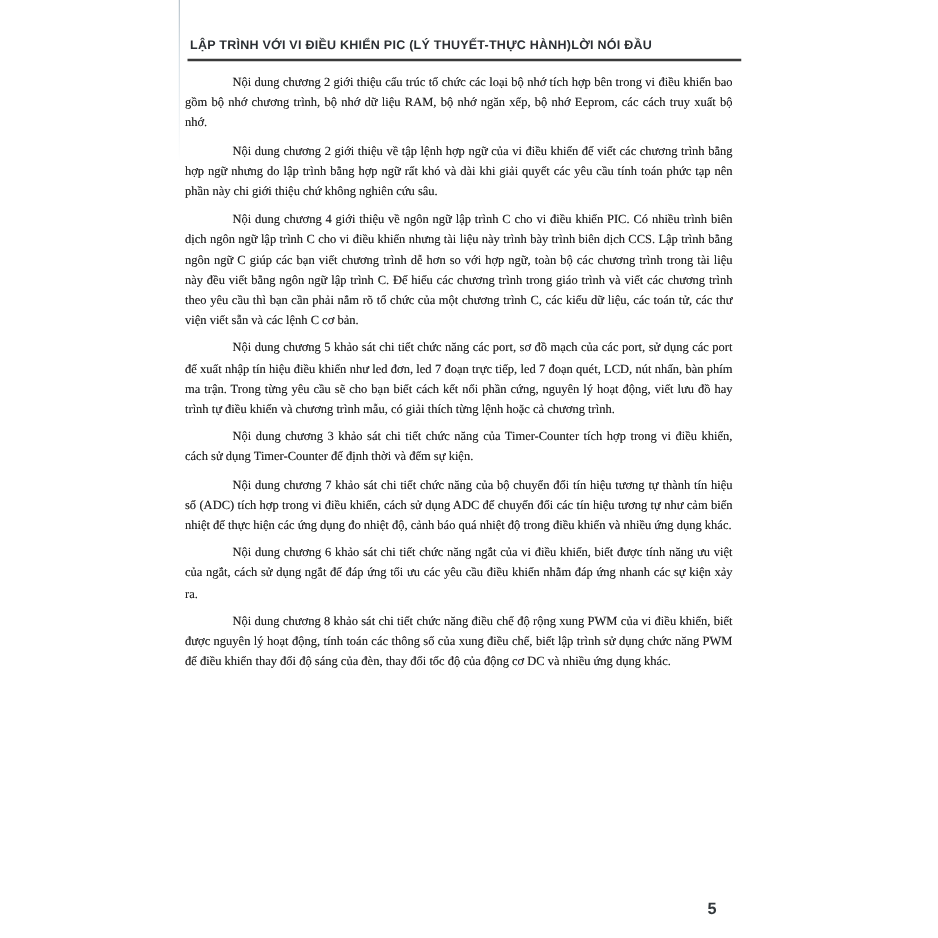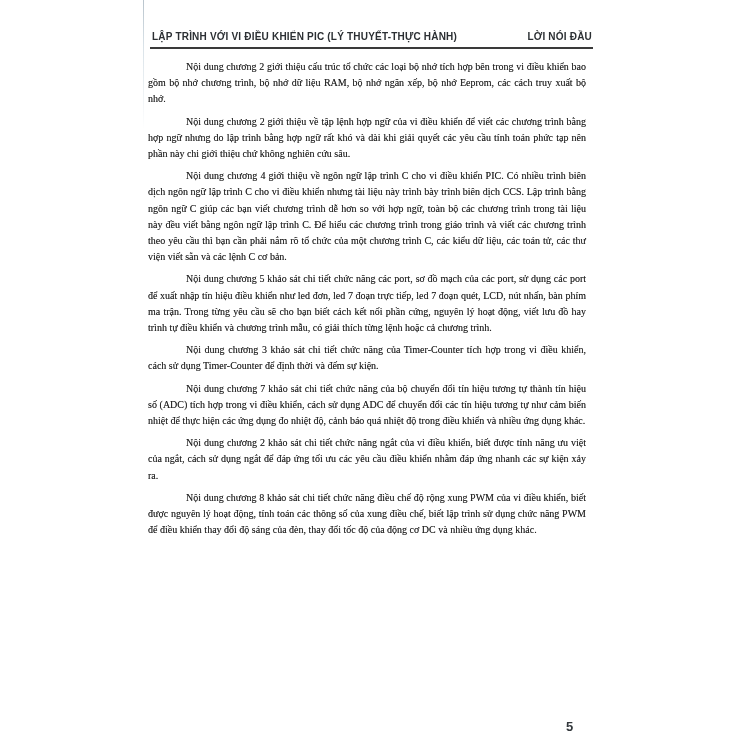--- a/index.html
+++ b/index.html
@@ -23,21 +23,21 @@
     position: absolute;
     left: 143px; top: 0;
     width: 1px; height: 130px;
     background: linear-gradient(to bottom, #b9c4cc 0%, #d9e2e8 35%, rgba(222,230,236,0) 100%);
   }
   .running-header {
     position: absolute;
     left: 152px; top: 31px;
     width: 440px;
     display: flex;
-    justify-content: space-between;
+    justify-content: flex-start;
     align-items: baseline;
     font-family: "Liberation Sans", "DejaVu Sans", sans-serif;
     font-weight: bold;
     font-size: 10px;
     letter-spacing: 0.2px;
     color: #2b2f33;
     white-space: nowrap;
   }
   .header-rule {
     position: absolute;
@@ -83,19 +83,19 @@
 
   <div class="header-rule"></div>
 
   <div class="body-text">
     <p>Nội dung chương 2 giới thiệu cấu trúc tổ chức các loại bộ nhớ tích hợp bên trong vi điều khiển bao gồm bộ nhớ chương trình, bộ nhớ dữ liệu RAM, bộ nhớ ngăn xếp, bộ nhớ Eeprom, các cách truy xuất bộ nhớ.</p>
     <p>Nội dung chương 2 giới thiệu về tập lệnh hợp ngữ của vi điều khiển để viết các chương trình bằng hợp ngữ nhưng do lập trình bằng hợp ngữ rất khó và dài khi giải quyết các yêu cầu tính toán phức tạp nên phần này chi giới thiệu chứ không nghiên cứu sâu.</p>
     <p>Nội dung chương 4 giới thiệu về ngôn ngữ lập trình C cho vi điều khiển PIC. Có nhiều trình biên dịch ngôn ngữ lập trình C cho vi điều khiển nhưng tài liệu này trình bày trình biên dịch CCS. Lập trình bằng ngôn ngữ C giúp các bạn viết chương trình dễ hơn so với hợp ngữ, toàn bộ các chương trình trong tài liệu này đều viết bằng ngôn ngữ lập trình C. Để hiểu các chương trình trong giáo trình và viết các chương trình theo yêu cầu thì bạn cần phải nắm rõ tổ chức của một chương trình C, các kiểu dữ liệu, các toán tử, các thư viện viết sẵn và các lệnh C cơ bản.</p>
     <p>Nội dung chương 5 khảo sát chi tiết chức năng các port, sơ đồ mạch của các port, sử dụng các port để xuất nhập tín hiệu điều khiển như led đơn, led 7 đoạn trực tiếp, led 7 đoạn quét, LCD, nút nhấn, bàn phím ma trận. Trong từng yêu cầu sẽ cho bạn biết cách kết nối phần cứng, nguyên lý hoạt động, viết lưu đồ hay trình tự điều khiển và chương trình mẫu, có giải thích từng lệnh hoặc cả chương trình.</p>
     <p>Nội dung chương 3 khảo sát chi tiết chức năng của Timer-Counter tích hợp trong vi điều khiển, cách sử dụng Timer-Counter để định thời và đếm sự kiện.</p>
     <p>Nội dung chương 7 khảo sát chi tiết chức năng của bộ chuyển đổi tín hiệu tương tự thành tín hiệu số (ADC) tích hợp trong vi điều khiển, cách sử dụng ADC để chuyển đổi các tín hiệu tương tự như cảm biến nhiệt để thực hiện các ứng dụng đo nhiệt độ, cảnh báo quá nhiệt độ trong điều khiển và nhiều ứng dụng khác.</p>
-    <p>Nội dung chương 2 khảo sát chi tiết chức năng ngắt của vi điều khiển, biết được tính năng ưu việt của ngắt, cách sử dụng ngắt để đáp ứng tối ưu các yêu cầu điều khiển nhằm đáp ứng nhanh các sự kiện xảy ra.</p>
+    <p>Nội dung chương 6 khảo sát chi tiết chức năng ngắt của vi điều khiển, biết được tính năng ưu việt của ngắt, cách sử dụng ngắt để đáp ứng tối ưu các yêu cầu điều khiển nhằm đáp ứng nhanh các sự kiện xảy ra.</p>
     <p>Nội dung chương 8 khảo sát chi tiết chức năng điều chế độ rộng xung PWM của vi điều khiển, biết được nguyên lý hoạt động, tính toán các thông số của xung điều chế, biết lập trình sử dụng chức năng PWM để điều khiển thay đổi độ sáng của đèn, thay đổi tốc độ của động cơ DC và nhiều ứng dụng khác.</p>
   </div>
 
   <div class="page-number">5</div>
 
 </div>
 
 </body></html>

